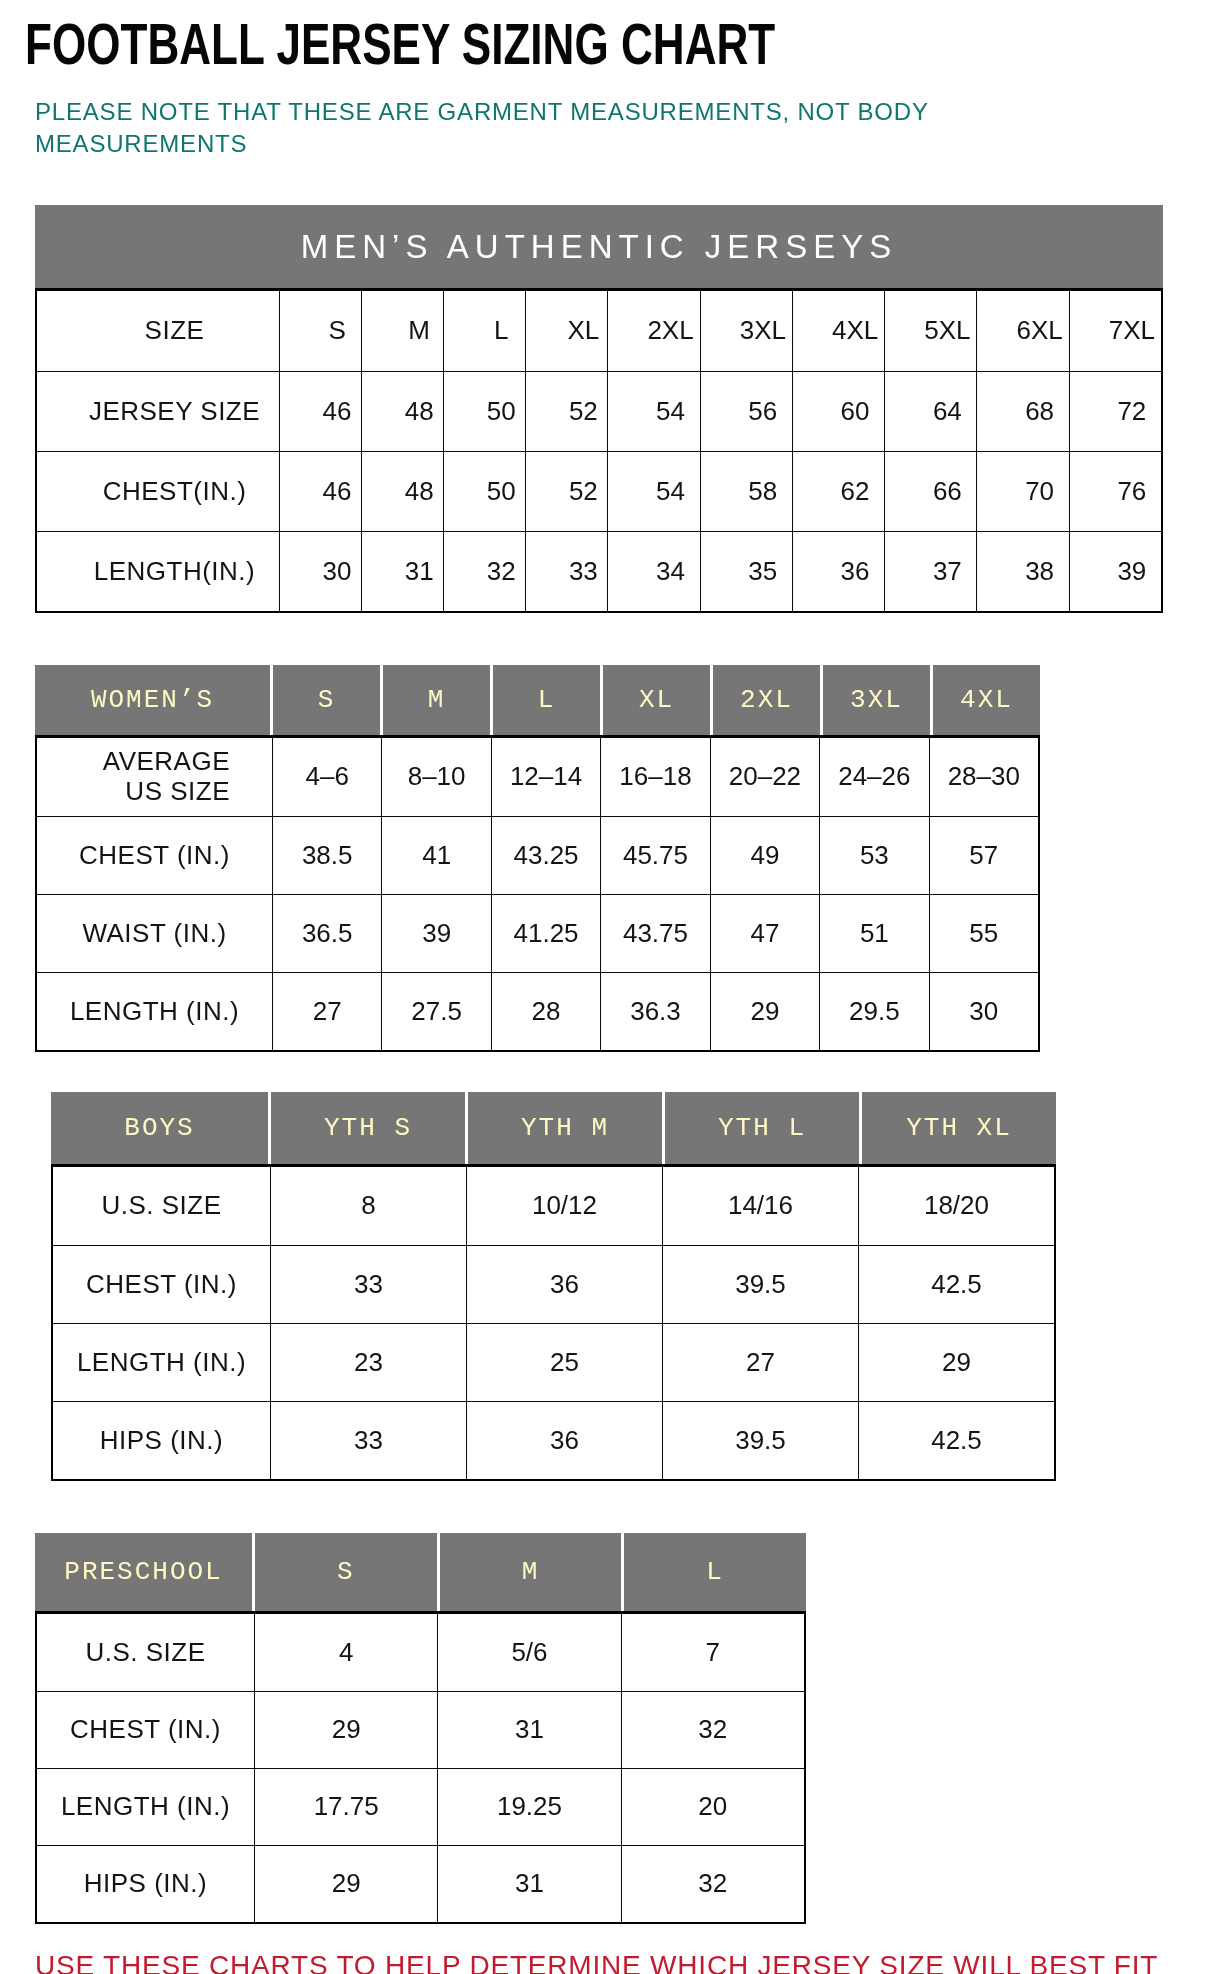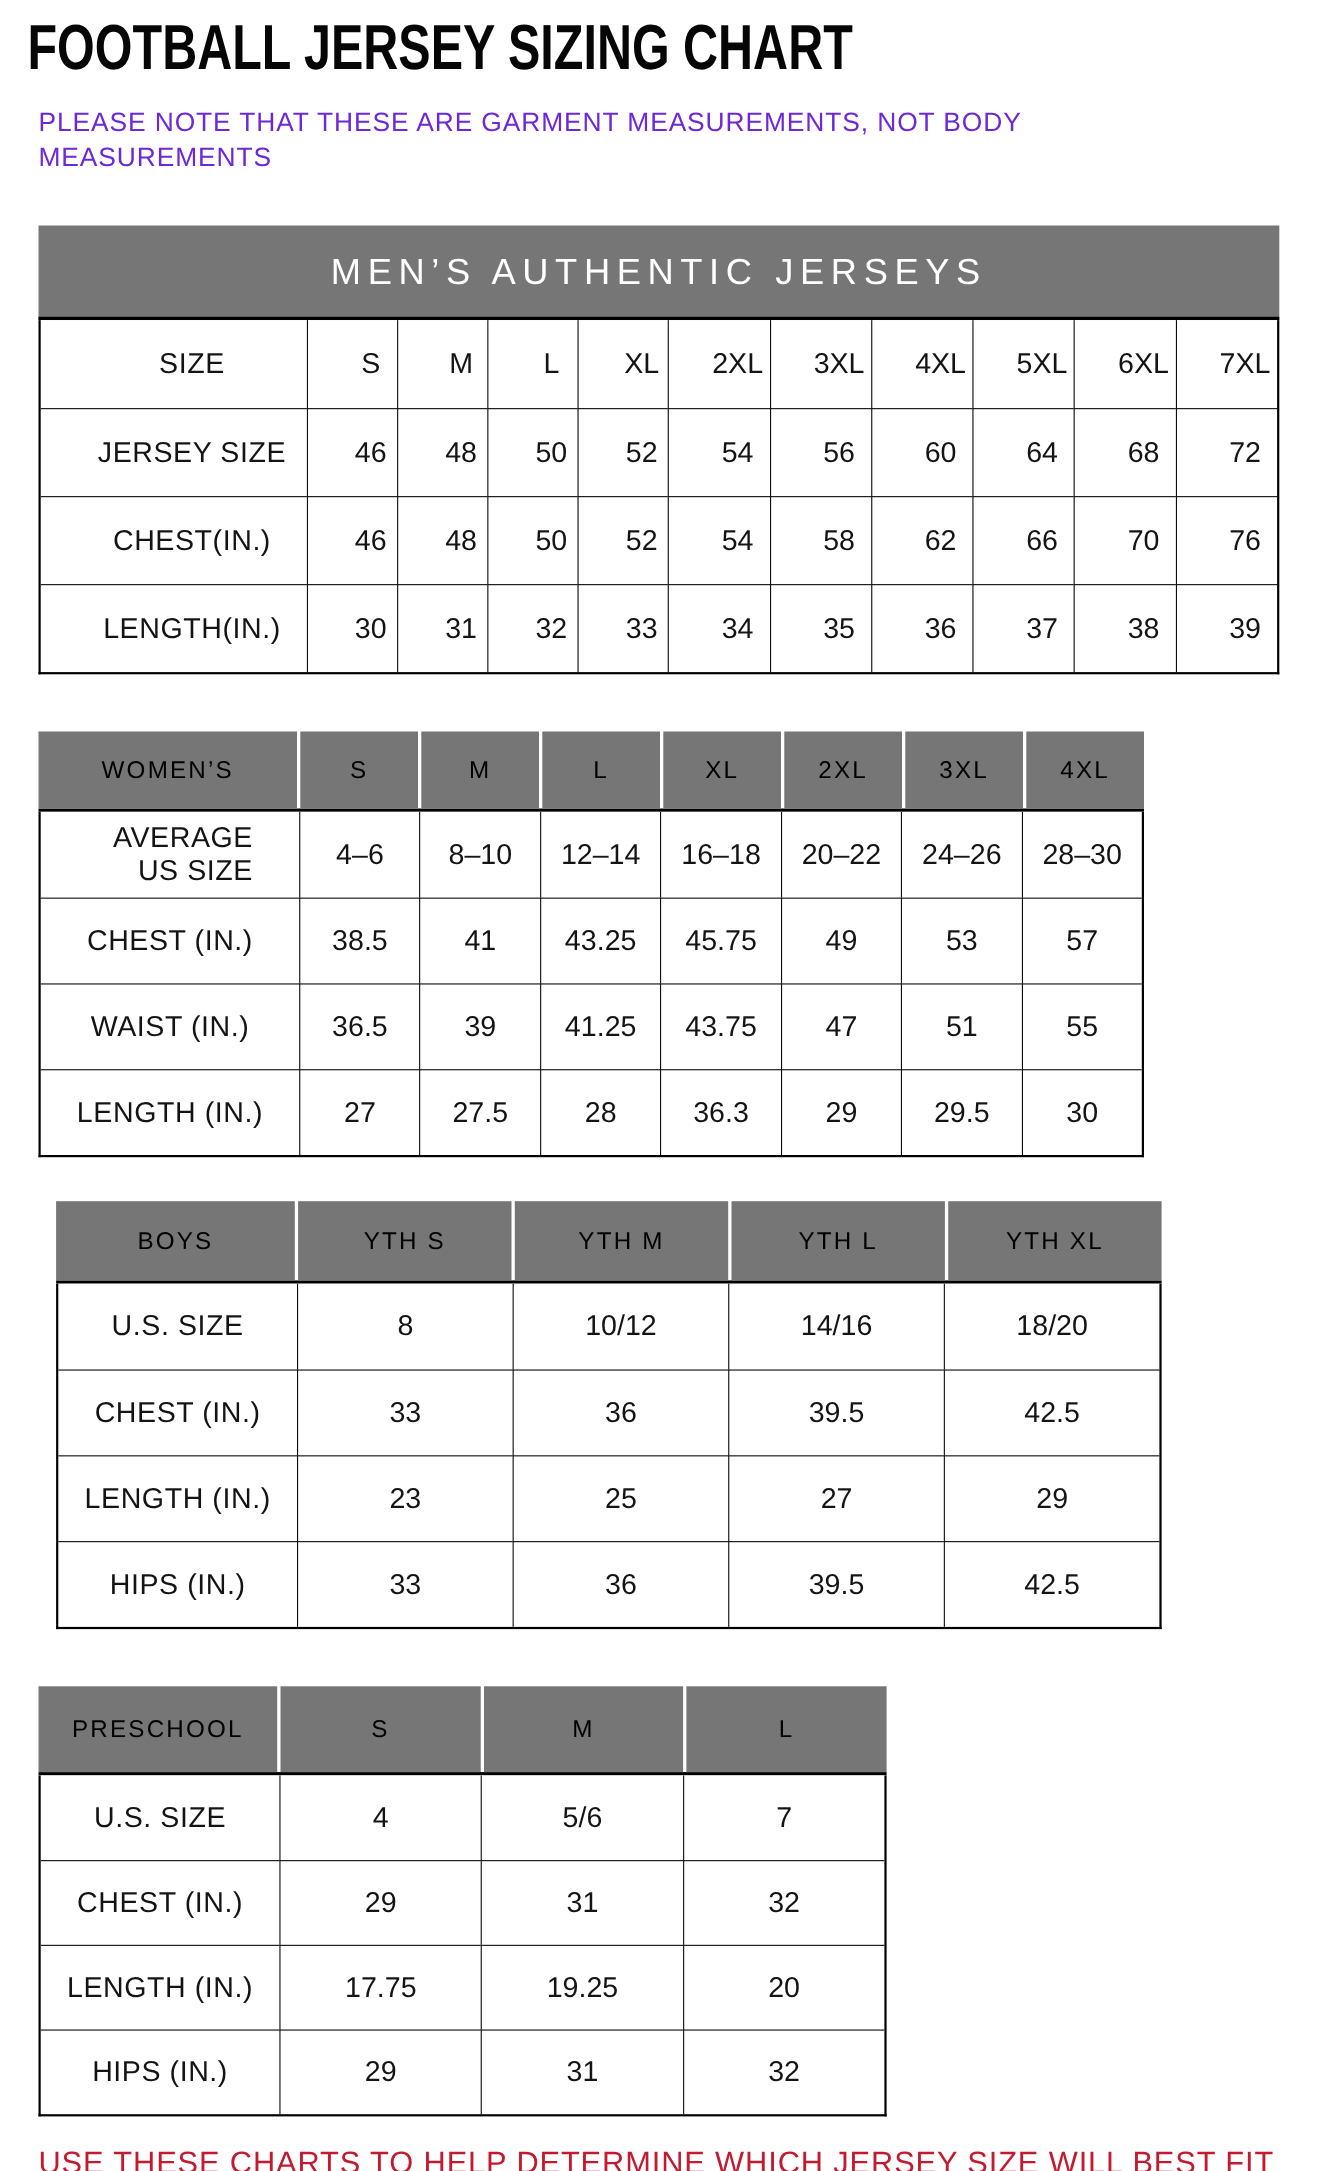--- a/index.html
+++ b/index.html
@@ -9,42 +9,42 @@
     padding-top:14px;
   }
   
   .title-wrap{height:64px;margin-left:25px;}
   .title{
     display:inline-block;font-size:58px;line-height:1.04;font-weight:800;color:#060606;
     letter-spacing:0px;transform:scaleX(0.76);transform-origin:left top;white-space:nowrap;
     font-family:"Liberation Sans", sans-serif;
   }
   .note{
-    margin:18px 0 0 35px;color:#6d28d9;font-size:24px;line-height:1.32;
+    margin:18px 0 0 35px;color:#0f766e;font-size:24px;line-height:1.32;
     letter-spacing:0.8px;font-weight:400;
   }
   .footer{
     margin:26px 0 0 35px;color:#c41a2f;font-size:28px;letter-spacing:0.8px;font-weight:400;
   }
   
   .tblsec{margin-left:35px;}
   .mens-sec{margin-top:46px;width:1128px;}
   .womens-sec{margin-top:52px;width:1005px;}
   .boys-sec{margin-top:40px;width:1005px;padding-left:16px;}
   .preschool-sec{margin-top:52px;width:771px;}
 
   .banner{
     height:83px;background:#767676;display:flex;align-items:center;justify-content:center;
     color:#fff;font-size:33px;letter-spacing:6px;font-weight:400;
     border-bottom:3px solid #000;
   }
   .hrow{display:grid;gap:3px;border-bottom:3px solid #000;}
   .hcell{
-    background:#767676;color:#000000;display:flex;align-items:center;justify-content:center;
-    font-size:22px;letter-spacing:2px;font-weight:400;
+    background:#767676;color:#fef9c3;display:flex;align-items:center;justify-content:center;
+    font-size:26px;letter-spacing:2px;font-weight:400;font-family:Liberation Mono, monospace;
   }
   .hrow-womens .hcell,.hrow-boys .hcell,.hrow-preschool .hcell{height:70px;}
   .hrow-boys .hcell{height:72px;}
   .hrow-preschool .hcell{height:78px;}
 
   .tbody{display:grid;border:2px solid #000;border-top:none;background:#fff;}
   .cell{
     border-left:1px solid #0a0a0a;border-top:1px solid #0a0a0a;
     display:flex;align-items:center;justify-content:center;text-align:center;
     font-size:26px;color:#141414;padding:4px 6px;box-sizing:border-box;line-height:1.15;

